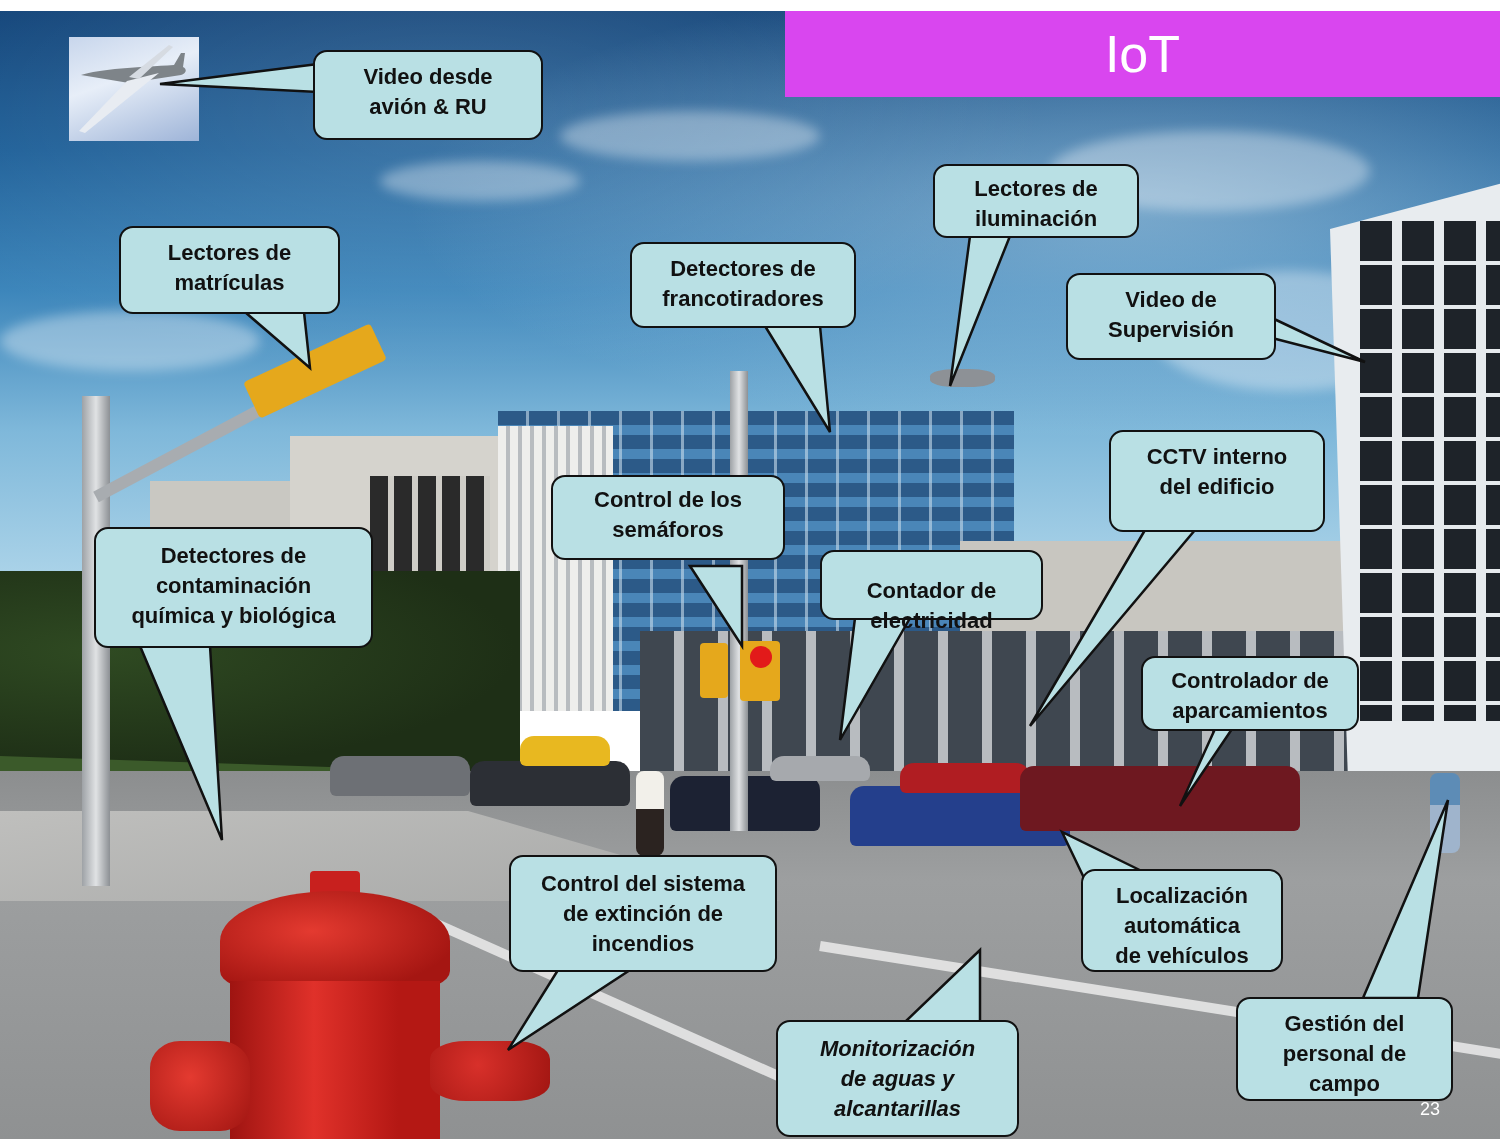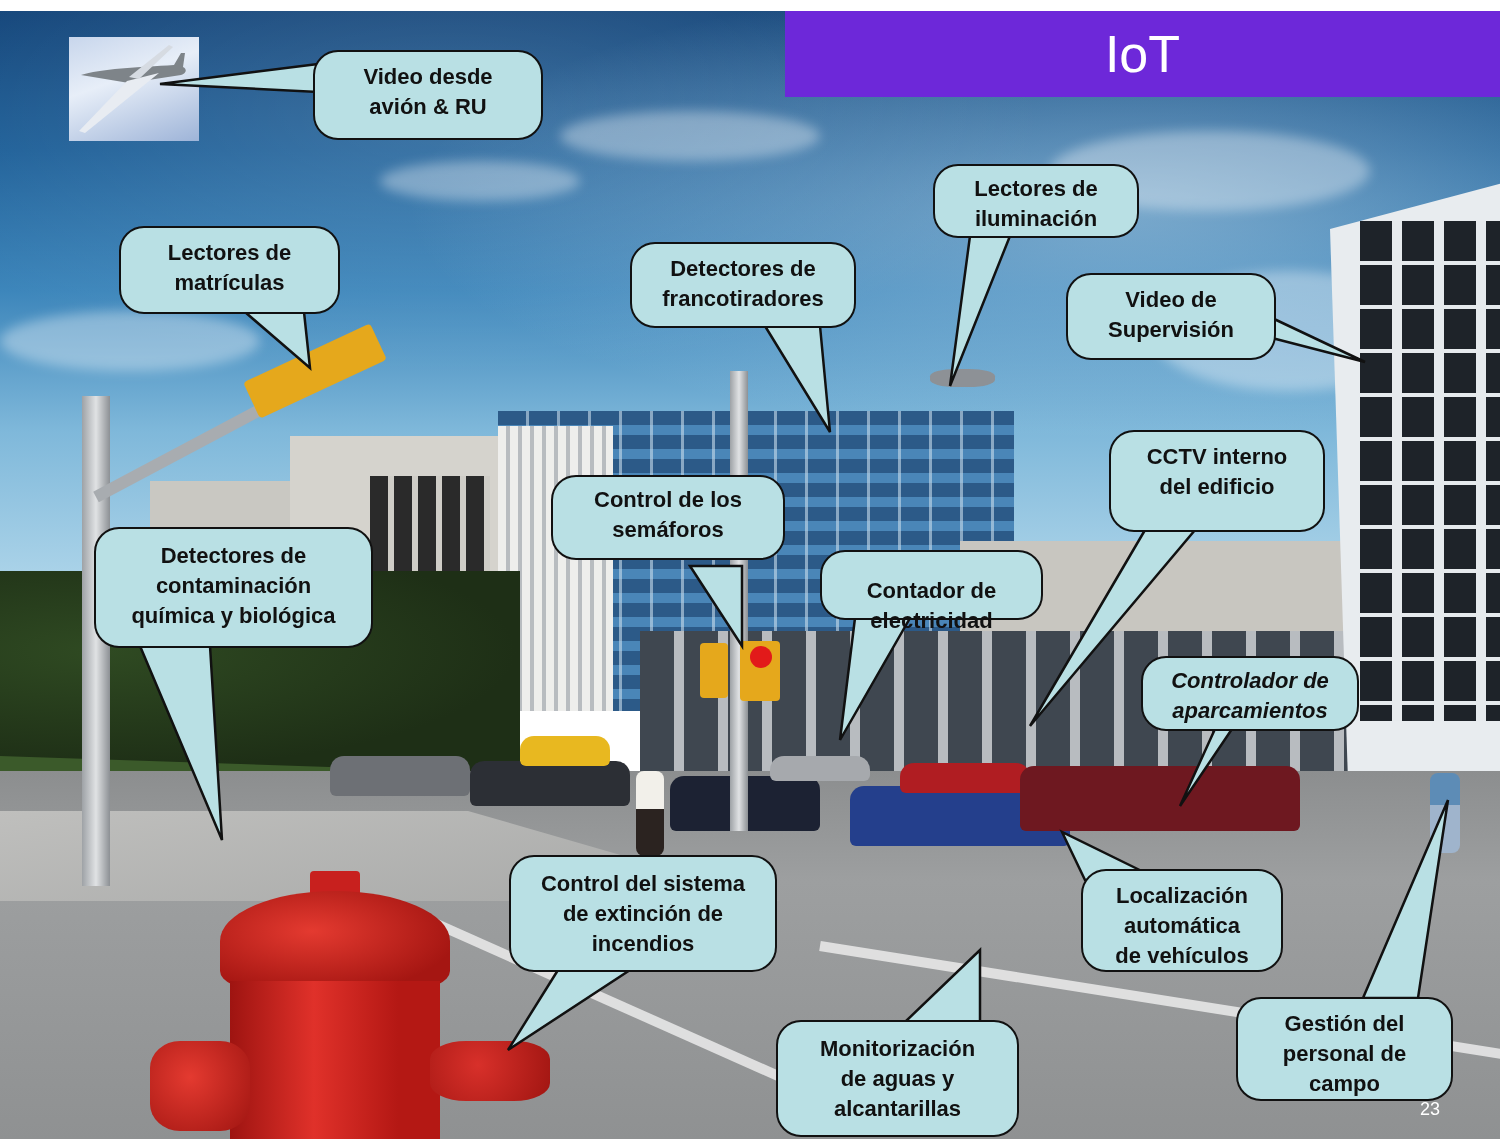--- a/index.html
+++ b/index.html
@@ -59,27 +59,27 @@
   .hydrant .dome { position: absolute; left: 70px; top: 20px; width: 230px; height: 100px; background: radial-gradient(ellipse at 40% 40%, #e43a30, #a51612 75%); border-radius: 50% 50% 20% 20%; }
   .hydrant .body { position: absolute; left: 80px; top: 110px; width: 210px; height: 180px; background: linear-gradient(90deg, #9e1411, #e0312a 40%, #b41814 80%); }
   .hydrant .nozzle-l { position: absolute; left: 0; top: 170px; width: 100px; height: 90px; background: radial-gradient(circle at 40% 40%, #e43a30, #a01511); border-radius: 30%; }
   .hydrant .nozzle-r { position: absolute; left: 280px; top: 170px; width: 120px; height: 60px; background: radial-gradient(circle at 40% 40%, #d8302a, #a01511); border-radius: 30%; }
 
   .drone-thumb { position: absolute; left: 69px; top: 26px; width: 130px; height: 104px;
     background: linear-gradient(160deg, #c8d6ec 0%, #e7eef8 40%, #9eb4d8 100%); overflow: hidden; }
   .drone-thumb svg { position: absolute; left: 0; top: 0; }
 
   
-  .title-bar { position: absolute; left: 785px; top: 0; width: 715px; height: 86px; background: #6d28d9;
+  .title-bar { position: absolute; left: 785px; top: 0; width: 715px; height: 86px; background: #d946ef;
     display: flex; align-items: center; justify-content: center; }
   .title-bar span { color: #ffffff; font-size: 52px; font-family: "Liberation Sans", sans-serif; }
 
   
   .callout-layer { position: absolute; left: 0; top: 0; width: 1500px; height: 1139px; pointer-events: none; }
-  .callout { position: absolute; background: #b9e0e4; border: 2.5px solid #111; border-radius: 25px;
+  .callout { position: absolute; background: #b9e0e4; border: 2.5px solid #111; border-radius: 14px;
     display: flex; align-items: flex-start; justify-content: center; text-align: center;
     font-weight: bold; font-size: 22px; line-height: 30px; color: #111; padding-top: 10px; pointer-events: auto; }
   .callout span { white-space: pre-line; display: block; }
 
   .page-number { position: absolute; left: 1420px; top: 1099px; color: #ffffff; font-size: 18px; }
 </style>
 </head>
 <body>
 
 <div class="slide">
@@ -217,35 +217,35 @@
 química y biológica</span>
 </div>
 <div class="callout" style="left:551px;top:475px;width:234px;height:85px;padding-top:8px;">
   <span>Control de los
 semáforos</span>
 </div>
 <div class="callout" style="left:820px;top:550px;width:223px;height:70px;padding-top:24px;">
   <span>Contador de
 electricidad</span>
 </div>
-<div class="callout" style="left:1141px;top:656px;width:218px;height:75px;padding-top:8px;font-style:italic;">
+<div class="callout" style="left:1141px;top:656px;width:218px;height:75px;padding-top:8px;">
   <span>Controlador de
 aparcamientos</span>
 </div>
 <div class="callout" style="left:509px;top:855px;width:268px;height:117px;padding-top:12px;">
   <span>Control del sistema
 de extinción de
 incendios</span>
 </div>
 <div class="callout" style="left:1081px;top:869px;width:202px;height:103px;padding-top:10px;">
   <span>Localización
 automática
 de vehículos</span>
 </div>
-<div class="callout" style="left:776px;top:1020px;width:243px;height:117px;padding-top:12px;">
+<div class="callout" style="left:776px;top:1020px;width:243px;height:117px;padding-top:12px;font-style:italic;">
   <span>Monitorización
 de aguas y
 alcantarillas</span>
 </div>
 <div class="callout" style="left:1236px;top:997px;width:217px;height:104px;padding-top:10px;">
   <span>Gestión del
 personal de
 campo</span>
 </div>
 

